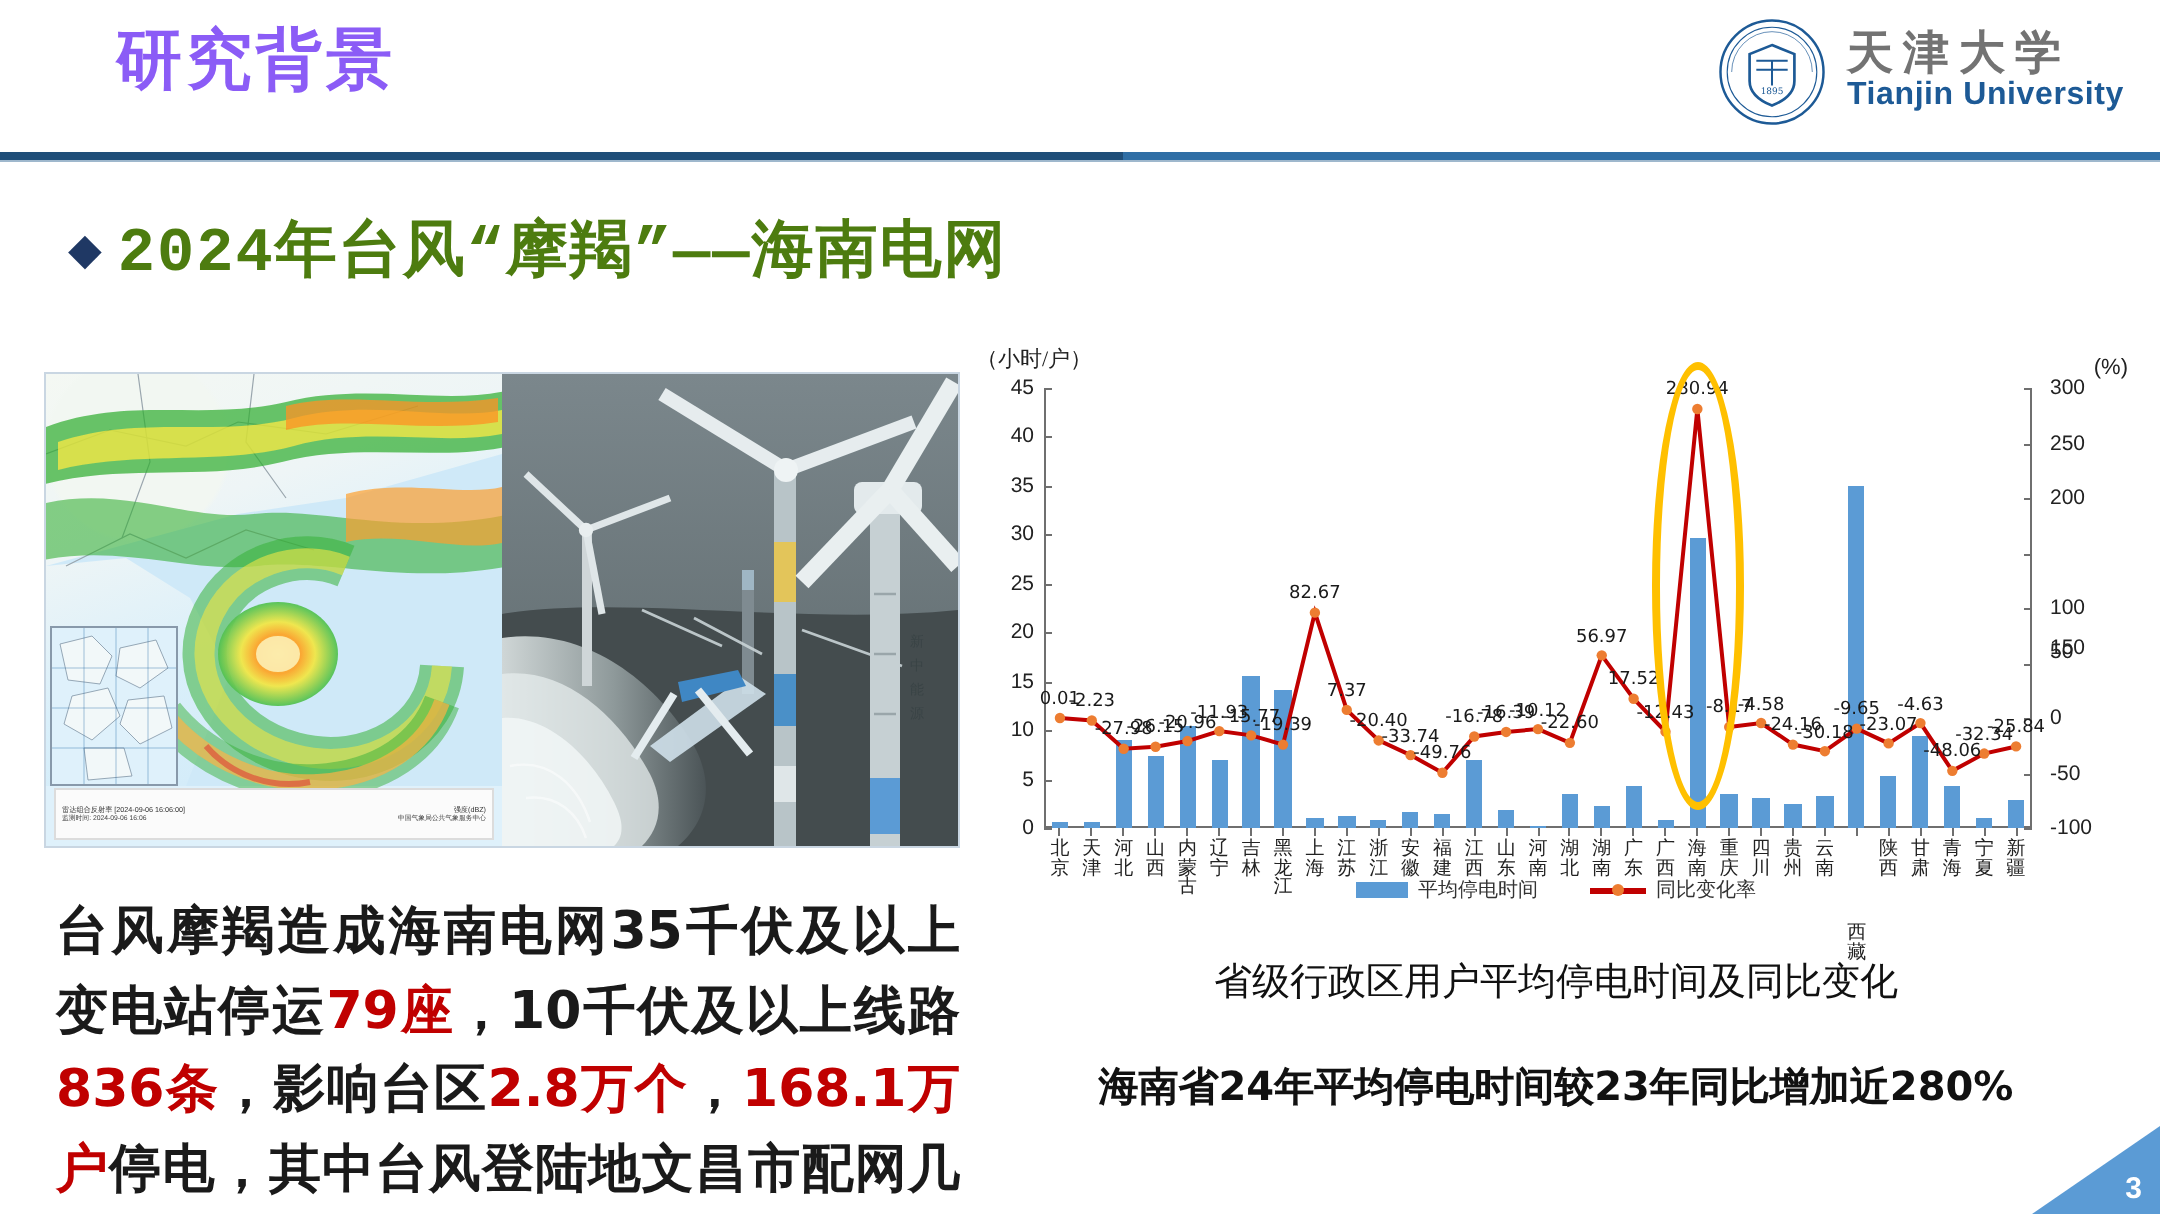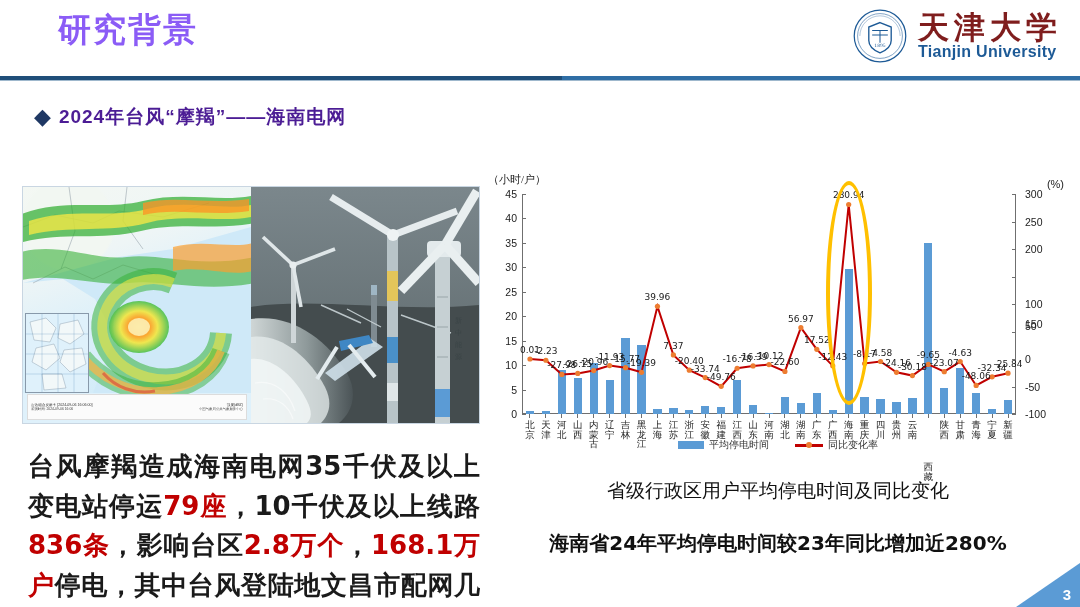--- a/index.html
+++ b/index.html
@@ -27,37 +27,37 @@
     position: absolute; left: 0; top: 80px; width: 1080px; height: 1px;
     background: #9fb8cd;
   }
   .logo-wrap {
     position: absolute; right: 18px; top: 8px;
     display: flex; align-items: center; gap: 10px;
   }
   .logo-seal { width: 56px; height: 56px; }
   .logo-text { display: flex; flex-direction: column; align-items: flex-start; }
   .logo-cn {
-    font-size: 31px; color: #7f1d1d; font-weight: bold; letter-spacing: 5px;
+    font-size: 23px; color: #737373; font-weight: bold; letter-spacing: 5px;
     font-family: "DejaVu Serif", "Liberation Serif", serif; line-height: 1.05;
   }
   .logo-en {
     font-size: 16px; color: #1d5a96; font-weight: bold; letter-spacing: .3px;
     line-height: 1.1;
   }
 
   
   .sec {
     position: absolute; left: 34px; top: 104px;
     display: flex; align-items: center; gap: 8px;
   }
   .sec-diamond { color: #1f3864; font-size: 22px; line-height: 1; }
   .sec-text {
-    font-size: 19px; font-weight: bold; color: #4c1d95;
-    font-family: Liberation Sans, sans-serif;
+    font-size: 31px; font-weight: bold; color: #4d7c0f;
+    font-family: Liberation Mono, monospace;
     letter-spacing: 1px;
   }
 
   
   .imgrow { position: absolute; left: 22px; top: 186px; width: 458px; height: 238px;
             display: flex; border: 1px solid #c9d6e2; background: #fff; }
 
   
   .radar { position: relative; width: 228px; height: 236px; background: #dff1fb; overflow: hidden; }
   .radar .land { position: absolute; inset: 0 0 30px 0; background:
@@ -513,21 +513,21 @@
           <circle cx="486.03225806451616" cy="179.212" r="2.6" fill="#ed7d31"></circle>
         </svg>
         <div class="dlab" style="left: 7.96774px; top: 160.994px;">0.01</div>
         <div class="dlab" style="left: 23.9032px; top: 162.226px;">-2.23</div>
         <div class="dlab" style="left: 39.8387px; top: 176.389px;">-27.98</div>
         <div class="dlab" style="left: 55.7742px; top: 175.382px;">-26.15</div>
         <div class="dlab" style="left: 71.7097px; top: 172.528px;">-20.96</div>
         <div class="dlab" style="left: 87.6452px; top: 167.561px;">-11.93</div>
         <div class="dlab" style="left: 103.581px; top: 169.673px;">-15.77</div>
         <div class="dlab" style="left: 119.516px; top: 174.299px;">-19.39</div>
-        <div class="dlab" style="left: 135.452px; top: 108.315px;">39.96</div>
+        <div class="dlab" style="left: 135.452px; top: 108.315px;">82.67</div>
         <div class="dlab" style="left: 151.387px; top: 156.946px;">7.37</div>
         <div class="dlab" style="left: 167.323px; top: 172.22px;">-20.40</div>
         <div class="dlab" style="left: 183.258px; top: 179.557px;">-33.74</div>
         <div class="dlab" style="left: 199.194px; top: 188.368px;">-49.76</div>
         <div class="dlab" style="left: 215.129px; top: 170.229px;">-16.78</div>
         <div class="dlab" style="left: 231.065px; top: 167.969px;">-16.39</div>
         <div class="dlab" style="left: 247px; top: 166.566px;">-10.12</div>
         <div class="dlab" style="left: 262.935px; top: 173.43px;">-22.60</div>
         <div class="dlab" style="left: 278.871px; top: 129.666px;">56.97</div>
         <div class="dlab" style="left: 294.806px; top: 151.364px;">17.52</div>

